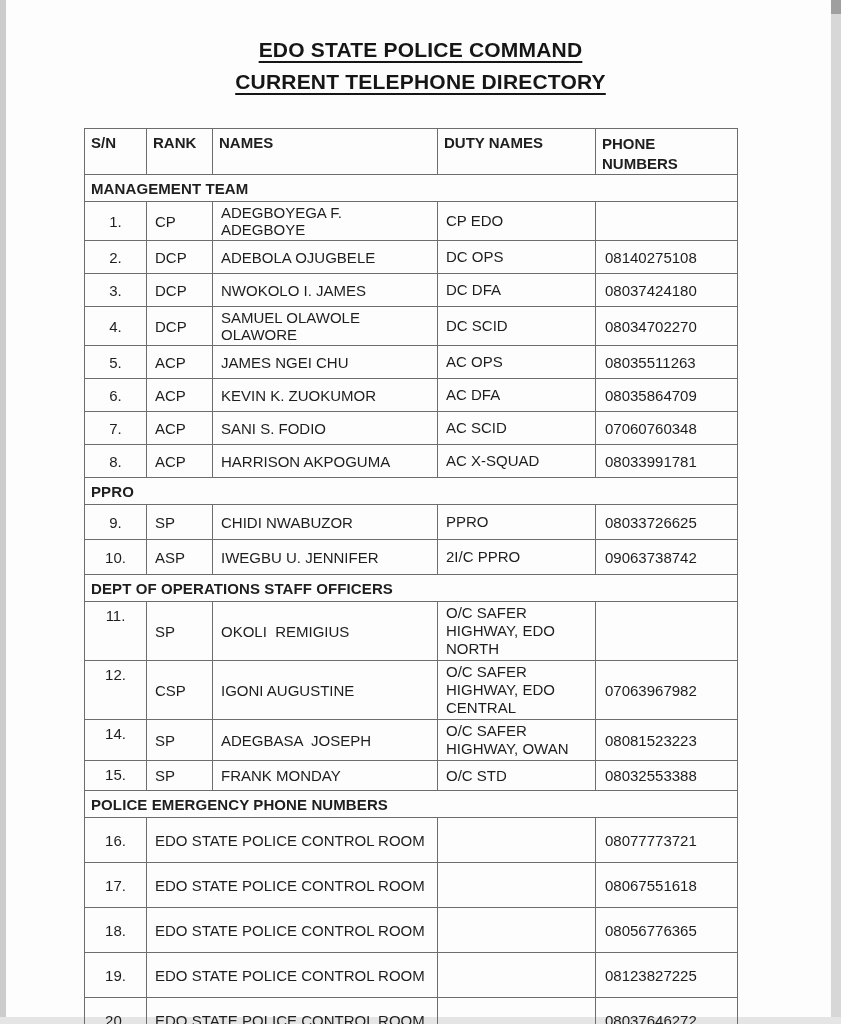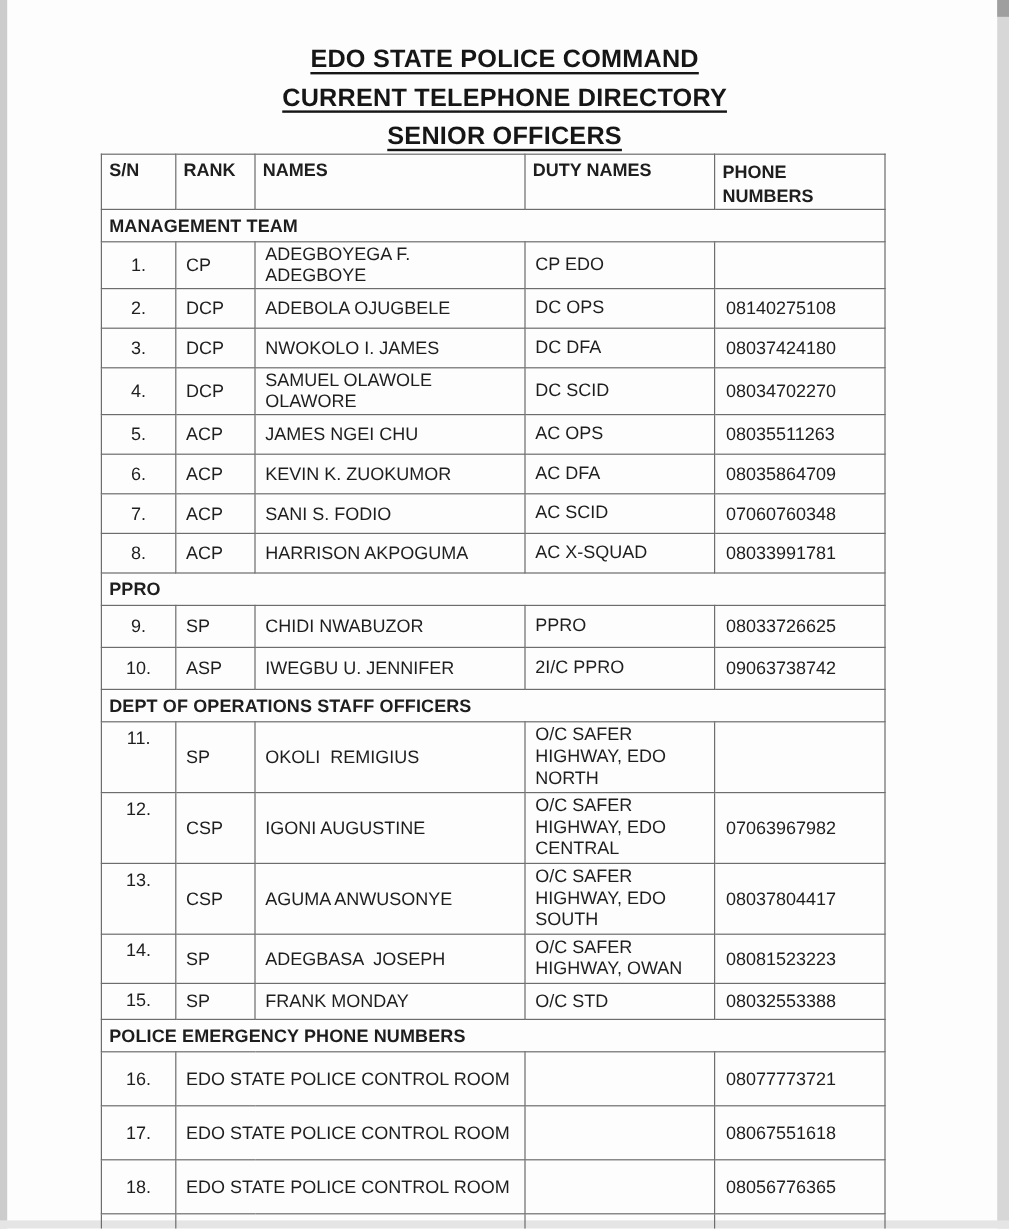--- a/index.html
+++ b/index.html
@@ -91,21 +91,20 @@
 <div class="page">
 
   <div class="edge-left"></div>
   <div class="edge-right"></div>
   <div class="edge-right-corner"></div>
   <div class="edge-bottom"></div>
 
   <div class="title-block">
     <div class="title-line">EDO STATE POLICE COMMAND</div>
     <div class="title-line">CURRENT TELEPHONE DIRECTORY</div>
-    <div class="title-line">SENIOR OFFICERS</div>
   </div>
 
   <table class="directory">
     <colgroup>
       <col class="c-sn">
         <col class="c-rank">
         <col class="c-name">
         <col class="c-duty">
         <col class="c-phone">
     </colgroup>
@@ -208,27 +207,20 @@
           <td class="phone"></td>
         </tr>
         <tr class="data-row sec2">
           <td class="sn">12.</td>
           <td class="rank">CSP</td>
           <td class="name">IGONI AUGUSTINE</td>
           <td class="duty">O/C SAFER HIGHWAY, EDO CENTRAL</td>
           <td class="phone">07063967982</td>
         </tr>
         <tr class="data-row sec2">
-          <td class="sn">13.</td>
-          <td class="rank">CSP</td>
-          <td class="name">AGUMA ANWUSONYE</td>
-          <td class="duty">O/C SAFER HIGHWAY, EDO SOUTH</td>
-          <td class="phone">08037804417</td>
-        </tr>
-        <tr class="data-row sec2">
           <td class="sn">14.</td>
           <td class="rank">SP</td>
           <td class="name">ADEGBASA  JOSEPH</td>
           <td class="duty">O/C SAFER HIGHWAY, OWAN</td>
           <td class="phone">08081523223</td>
         </tr>
         <tr class="data-row sec2">
           <td class="sn">15.</td>
           <td class="rank">SP</td>
           <td class="name">FRANK MONDAY</td>
@@ -250,20 +242,26 @@
           <td class="duty"></td>
           <td class="phone">08067551618</td>
         </tr>
         <tr class="data-row sec3">
           <td class="sn">18.</td>
           <td class="name" colspan="2">EDO STATE POLICE CONTROL ROOM</td>
           <td class="duty"></td>
           <td class="phone">08056776365</td>
         </tr>
         <tr class="data-row sec3">
+          <td class="sn">19.</td>
+          <td class="name" colspan="2">EDO STATE POLICE CONTROL ROOM</td>
+          <td class="duty"></td>
+          <td class="phone">08123827225</td>
+        </tr>
+        <tr class="data-row sec3">
           <td class="sn">20.</td>
           <td class="name" colspan="2">EDO STATE POLICE CONTROL ROOM</td>
           <td class="duty"></td>
           <td class="phone">08037646272</td>
         </tr>
       </tbody>
   </table>
 
 </div>
 

